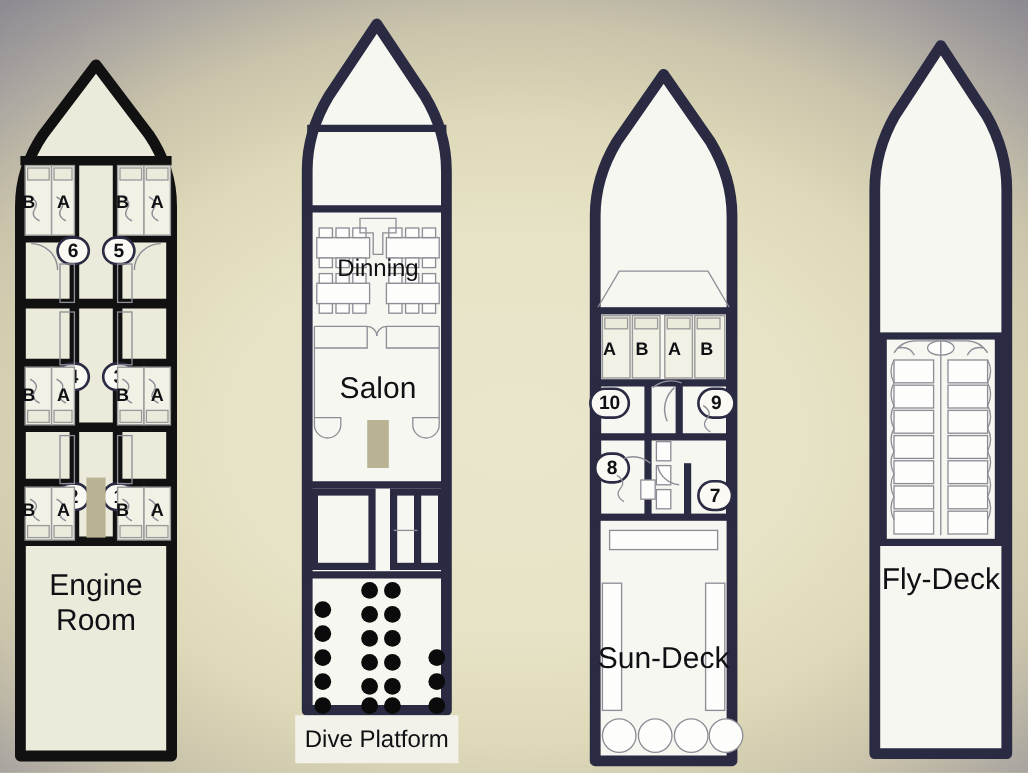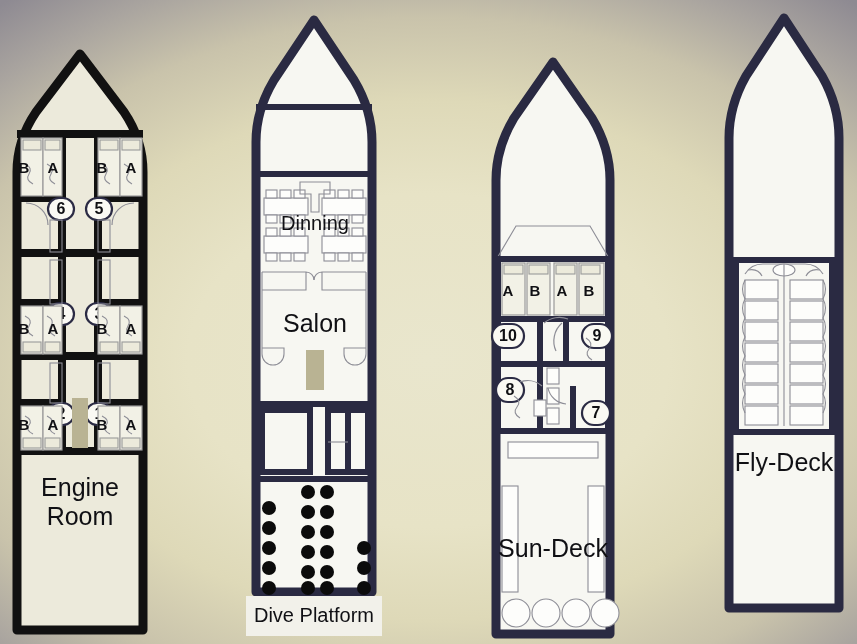--- a/index.html
+++ b/index.html
@@ -314,21 +314,21 @@
 
       <g>
         <circle class="thin2" cx="38" cy="557" r="14"></circle>
           <circle class="thin2" cx="68" cy="557" r="14"></circle>
         <circle class="thin2" cx="98" cy="557" r="14"></circle>
           <circle class="thin2" cx="127" cy="557" r="14"></circle>
       </g>
     </svg>
   </div>
 
-  <div class="deck" style="left:712px;top:12px;">
+  <div class="deck" style="left:712px;top:32px;">
     <svg width="145" height="612" viewBox="0 0 145 612">
       <path class="hull" d="M72 6 L110 64 Q127 94 127 126 L127 596 L17 596 L17 126 Q17 94 34 64 Z"></path>
 
       <rect class="walln" x="24" y="248" width="96" height="172"></rect>
 
       <g>
         <path class="thin" d="M33 262 q6 -10 18 -10 h42 q12 0 18 10"></path>
         <ellipse class="thin2" cx="72" cy="258" rx="11" ry="6"></ellipse>
         <path class="thin" d="M36 258 q10 -2 14 6"></path>
           <path class="thin" d="M108 258 q-10 -2 -14 6"></path>

